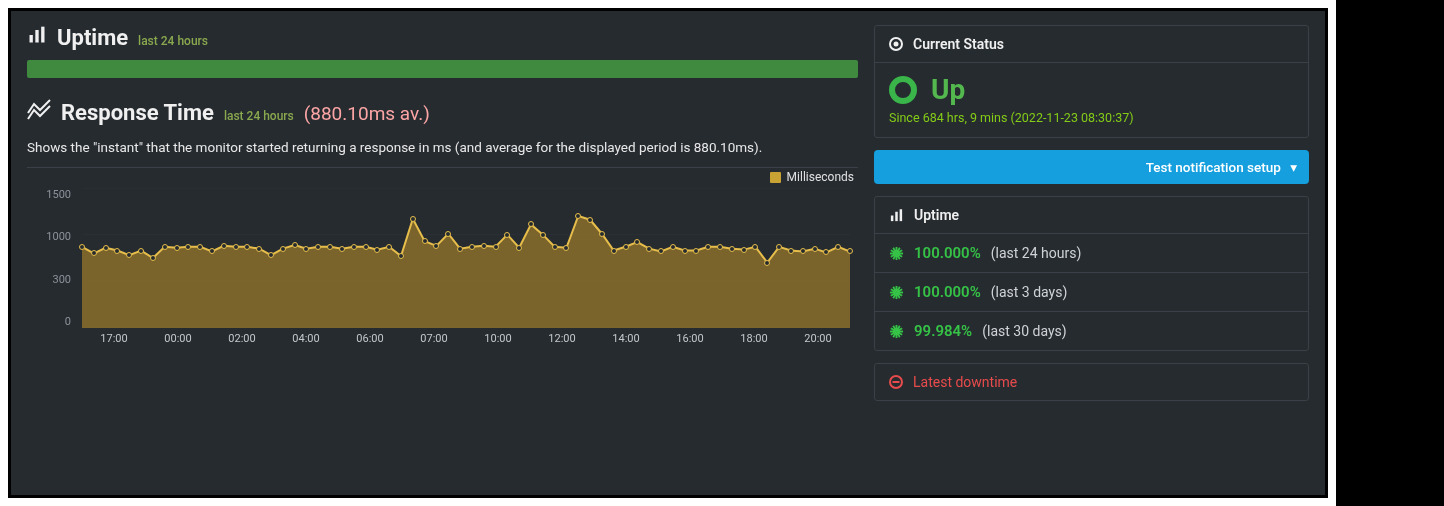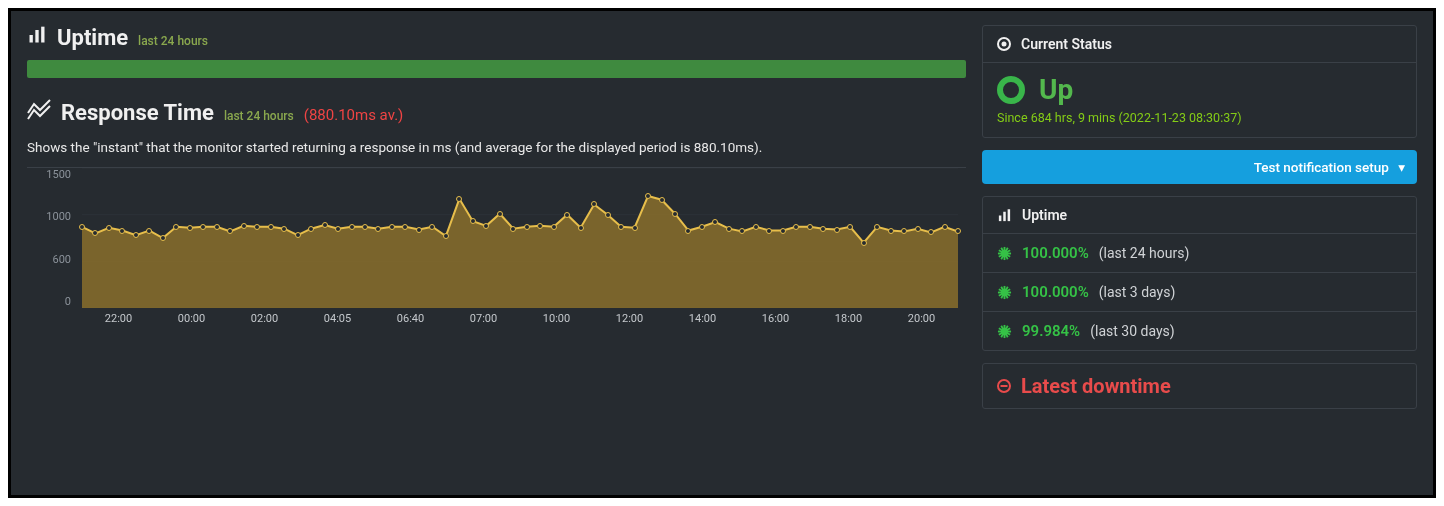--- a/index.html
+++ b/index.html
@@ -1,24 +1,24 @@
 <!DOCTYPE html>
 <html><head>
 <meta charset="utf-8">
 <style>
   html,body{margin:0;padding:0;background:#000;font-family:-apple-system,BlinkMacSystemFont,"Segoe UI",Roboto,Helvetica,Arial,sans-serif;color:#f0f0f0;font-size:14px}
   *{box-sizing:border-box}
-  .outer{background:#fff;padding:8px;width:1444px;height:506px}
+  .outer{background:#fff;padding:8px;width:1336px;height:506px}
   .dash{background:#262b30;width:100%;height:100%;padding:14px 16px 16px 16px;display:flex;gap:16px;border:3px solid #000;}
   .main{flex:1;min-width:0;display:flex;flex-direction:column}
   .side{width:435px;display:flex;flex-direction:column;gap:12px}
   .section-title{display:flex;align-items:baseline;gap:10px;margin:0 0 10px 0;color:#f0f0f0}
   .section-title .big{font-size:22px;font-weight:700}
   .section-title .sub{color:#8aa84e;font-size:12px;font-weight:500}
-  .section-title .avg{color:#ef4444;font-size:15px}
+  .section-title .avg{color:#fca5a5;font-size:19px}
   .icon{display:inline-flex;align-items:center;justify-content:center}
   .bars-icon svg{width:20px;height:20px;display:block}
   .line-icon svg{width:24px;height:22px;display:block}
   .uptime-bar{height:18px;background:#3f8a3f;border-radius:2px;width:100%;margin-bottom:20px}
   .rt-desc{font-size:13.5px;color:#e8e8e8;margin:4px 0 6px 0}
   .chart-wrap{background:#262b30;padding-top:0;border-top:1px solid #3a4047;margin-top:6px}
   .legend{display:flex;justify-content:flex-end;align-items:center;font-size:12px;color:#e0e0e0;padding:2px 4px 4px 0}
   .legend-sw{width:11px;height:11px;background:#c8a233;margin-right:6px;border-radius:1px}
   .chart-area{position:relative;height:160px;}
   .y-labels{position:absolute;left:0;top:0;bottom:20px;width:50px;display:flex;flex-direction:column;justify-content:space-between;align-items:flex-end;color:#8b929a;font-size:11px;padding-right:6px}
@@ -32,21 +32,21 @@
   .card-row:last-child{border-bottom:none}
   .card-title{font-weight:600;font-size:14px;color:#f0f0f0}
   .status-up{display:flex;flex-direction:column;padding:10px 14px 12px 14px;gap:4px}
   .up-line{display:flex;align-items:center;gap:14px}
   .up-text{font-size:28px;font-weight:700;color:#53b84d}
   .since{font-size:12.5px;color:#84cc16}
   .btn{background:#159fde;color:#fff;border-radius:4px;padding:9px 12px;font-size:13.5px;font-weight:500;text-align:right;cursor:pointer}
   .btn .caret{margin-left:6px}
   .up-pct{color:#35c246;font-size:15px;font-weight:600}
   .up-range{color:#d0d3d6;font-size:14px}
-  .dt-title{color:#e84b4b;font-weight:700;font-size:20px}
+  .dt-title{color:#e84b4b;font-weight:400;font-size:14px}
   .dt-body{padding:10px 14px;font-size:13.5px;color:#e8e8e8;line-height:1.5}
   .badge-dot{width:14px;height:14px}
   .ring{width:28px;height:28px}
 </style>
 </head>
 <body>
 
 <div class="outer">
   <div class="dash">
     <div class="main">
@@ -71,25 +71,29 @@
               <polyline points="1,21 7,12 13,18 23,8"></polyline>
             </svg>
         </span>
         <span class="big">Response Time</span>
         <span class="sub">last 24 hours</span>
         <span class="avg">(880.10ms av.)</span>
       </div>
       <div class="rt-desc">Shows the "instant" that the monitor started returning a response in ms (and average for the displayed period is 880.10ms).</div>
 
       <div class="chart-wrap">
+        <div class="legend">
+          <span class="legend-sw"></span>
+          <span>Milliseconds</span>
+        </div>
         <div class="chart-area">
           <div class="y-labels" id="ylab">
               <span>1500</span>
               <span>1000</span>
-              <span>600</span>
+              <span>300</span>
               <span>0</span>
             </div>
           <div class="plot" id="plot">
               <svg viewBox="0 0 1000 1000" preserveAspectRatio="none">
                 <line x1="0" x2="1000" y1="0" y2="0" stroke="#343a40" stroke-width="1"></line>
                 <line x1="0" x2="1000" y1="333.33333333333337" y2="333.33333333333337" stroke="#343a40" stroke-width="1"></line>
                 <line x1="0" x2="1000" y1="666.6666666666667" y2="666.6666666666667" stroke="#343a40" stroke-width="1"></line>
                 <line x1="0" x2="1000" y1="1000" y2="1000" stroke="#343a40" stroke-width="1"></line>
                 <path d="M0,1000 L0,420 L15.384615384615385,466.66666666666663 L30.76923076923077,426.66666666666663 L46.15384615384615,446.66666666666663 L61.53846153846154,480 L76.92307692307693,446.66666666666663 L92.3076923076923,500 L107.6923076923077,420 L123.07692307692308,426.66666666666663 L138.46153846153848,420 L153.84615384615387,420 L169.23076923076923,453.33333333333337 L184.6153846153846,413.33333333333337 L200,420 L215.3846153846154,420 L230.76923076923077,433.33333333333337 L246.15384615384616,480 L261.53846153846155,433.33333333333337 L276.92307692307696,406.66666666666663 L292.3076923076923,433.33333333333337 L307.69230769230774,420 L323.0769230769231,420 L338.46153846153845,433.33333333333337 L353.84615384615387,420 L369.2307692307692,420 L384.61538461538464,440 L400,420 L415.3846153846154,486.66666666666674 L430.7692307692308,220 L446.1538461538462,380 L461.53846153846155,413.33333333333337 L476.92307692307696,326.66666666666663 L492.3076923076923,433.33333333333337 L507.6923076923077,420 L523.0769230769231,413.33333333333337 L538.4615384615385,420 L553.8461538461539,333.33333333333337 L569.2307692307692,426.66666666666663 L584.6153846153846,260 L600,333.33333333333337 L615.3846153846155,420 L630.7692307692307,426.66666666666663 L646.1538461538462,200 L661.5384615384615,226.66666666666663 L676.9230769230769,326.66666666666663 L692.3076923076923,446.66666666666663 L707.6923076923077,420 L723.0769230769231,386.66666666666674 L738.4615384615385,433.33333333333337 L753.8461538461538,453.33333333333337 L769.2307692307693,420 L784.6153846153846,446.66666666666663 L800,446.66666666666663 L815.3846153846154,420 L830.7692307692308,420 L846.1538461538462,433.33333333333337 L861.5384615384615,440 L876.9230769230769,420 L892.3076923076924,533.3333333333333 L907.6923076923077,420 L923.0769230769231,446.66666666666663 L938.4615384615385,453.33333333333337 L953.8461538461539,433.33333333333337 L969.2307692307693,460 L984.6153846153846,420 L1000,453.33333333333337 L1000,1000 Z" fill="#8a6e2c" fill-opacity="0.85"></path>
                 <path d="M0,420 L15.384615384615385,466.66666666666663 L30.76923076923077,426.66666666666663 L46.15384615384615,446.66666666666663 L61.53846153846154,480 L76.92307692307693,446.66666666666663 L92.3076923076923,500 L107.6923076923077,420 L123.07692307692308,426.66666666666663 L138.46153846153848,420 L153.84615384615387,420 L169.23076923076923,453.33333333333337 L184.6153846153846,413.33333333333337 L200,420 L215.3846153846154,420 L230.76923076923077,433.33333333333337 L246.15384615384616,480 L261.53846153846155,433.33333333333337 L276.92307692307696,406.66666666666663 L292.3076923076923,433.33333333333337 L307.69230769230774,420 L323.0769230769231,420 L338.46153846153845,433.33333333333337 L353.84615384615387,420 L369.2307692307692,420 L384.61538461538464,440 L400,420 L415.3846153846154,486.66666666666674 L430.7692307692308,220 L446.1538461538462,380 L461.53846153846155,413.33333333333337 L476.92307692307696,326.66666666666663 L492.3076923076923,433.33333333333337 L507.6923076923077,420 L523.0769230769231,413.33333333333337 L538.4615384615385,420 L553.8461538461539,333.33333333333337 L569.2307692307692,426.66666666666663 L584.6153846153846,260 L600,333.33333333333337 L615.3846153846155,420 L630.7692307692307,426.66666666666663 L646.1538461538462,200 L661.5384615384615,226.66666666666663 L676.9230769230769,326.66666666666663 L692.3076923076923,446.66666666666663 L707.6923076923077,420 L723.0769230769231,386.66666666666674 L738.4615384615385,433.33333333333337 L753.8461538461538,453.33333333333337 L769.2307692307693,420 L784.6153846153846,446.66666666666663 L800,446.66666666666663 L815.3846153846154,420 L830.7692307692308,420 L846.1538461538462,433.33333333333337 L861.5384615384615,440 L876.9230769230769,420 L892.3076923076924,533.3333333333333 L907.6923076923077,420 L923.0769230769231,446.66666666666663 L938.4615384615385,453.33333333333337 L953.8461538461539,433.33333333333337 L969.2307692307693,460 L984.6153846153846,420 L1000,453.33333333333337" fill="none" stroke="#e7be4b" stroke-width="10" vector-effect="non-scaling-stroke" style="stroke-width: 2px;"></path>
@@ -157,25 +161,25 @@
                 <div style="position: absolute; left: 90.7692%; top: 42%; width: 6px; height: 6px; margin-left: -3px; margin-top: -3px; border-radius: 50%; background: rgb(38, 43, 48); border: 1.5px solid rgb(231, 190, 75);"></div>
                 <div style="position: absolute; left: 92.3077%; top: 44.6667%; width: 6px; height: 6px; margin-left: -3px; margin-top: -3px; border-radius: 50%; background: rgb(38, 43, 48); border: 1.5px solid rgb(231, 190, 75);"></div>
                 <div style="position: absolute; left: 93.8462%; top: 45.3333%; width: 6px; height: 6px; margin-left: -3px; margin-top: -3px; border-radius: 50%; background: rgb(38, 43, 48); border: 1.5px solid rgb(231, 190, 75);"></div>
                 <div style="position: absolute; left: 95.3846%; top: 43.3333%; width: 6px; height: 6px; margin-left: -3px; margin-top: -3px; border-radius: 50%; background: rgb(38, 43, 48); border: 1.5px solid rgb(231, 190, 75);"></div>
                 <div style="position: absolute; left: 96.9231%; top: 46%; width: 6px; height: 6px; margin-left: -3px; margin-top: -3px; border-radius: 50%; background: rgb(38, 43, 48); border: 1.5px solid rgb(231, 190, 75);"></div>
                 <div style="position: absolute; left: 98.4615%; top: 42%; width: 6px; height: 6px; margin-left: -3px; margin-top: -3px; border-radius: 50%; background: rgb(38, 43, 48); border: 1.5px solid rgb(231, 190, 75);"></div>
                 <div style="position: absolute; left: 100%; top: 45.3333%; width: 6px; height: 6px; margin-left: -3px; margin-top: -3px; border-radius: 50%; background: rgb(38, 43, 48); border: 1.5px solid rgb(231, 190, 75);"></div>
               </div>
             </div>
           <div class="x-labels" id="xlab">
-              <span>22:00</span>
+              <span>17:00</span>
               <span>00:00</span>
               <span>02:00</span>
-              <span>04:05</span>
-              <span>06:40</span>
+              <span>04:00</span>
+              <span>06:00</span>
               <span>07:00</span>
               <span>10:00</span>
               <span>12:00</span>
               <span>14:00</span>
               <span>16:00</span>
               <span>18:00</span>
               <span>20:00</span>
             </div>
         </div>
       </div>

